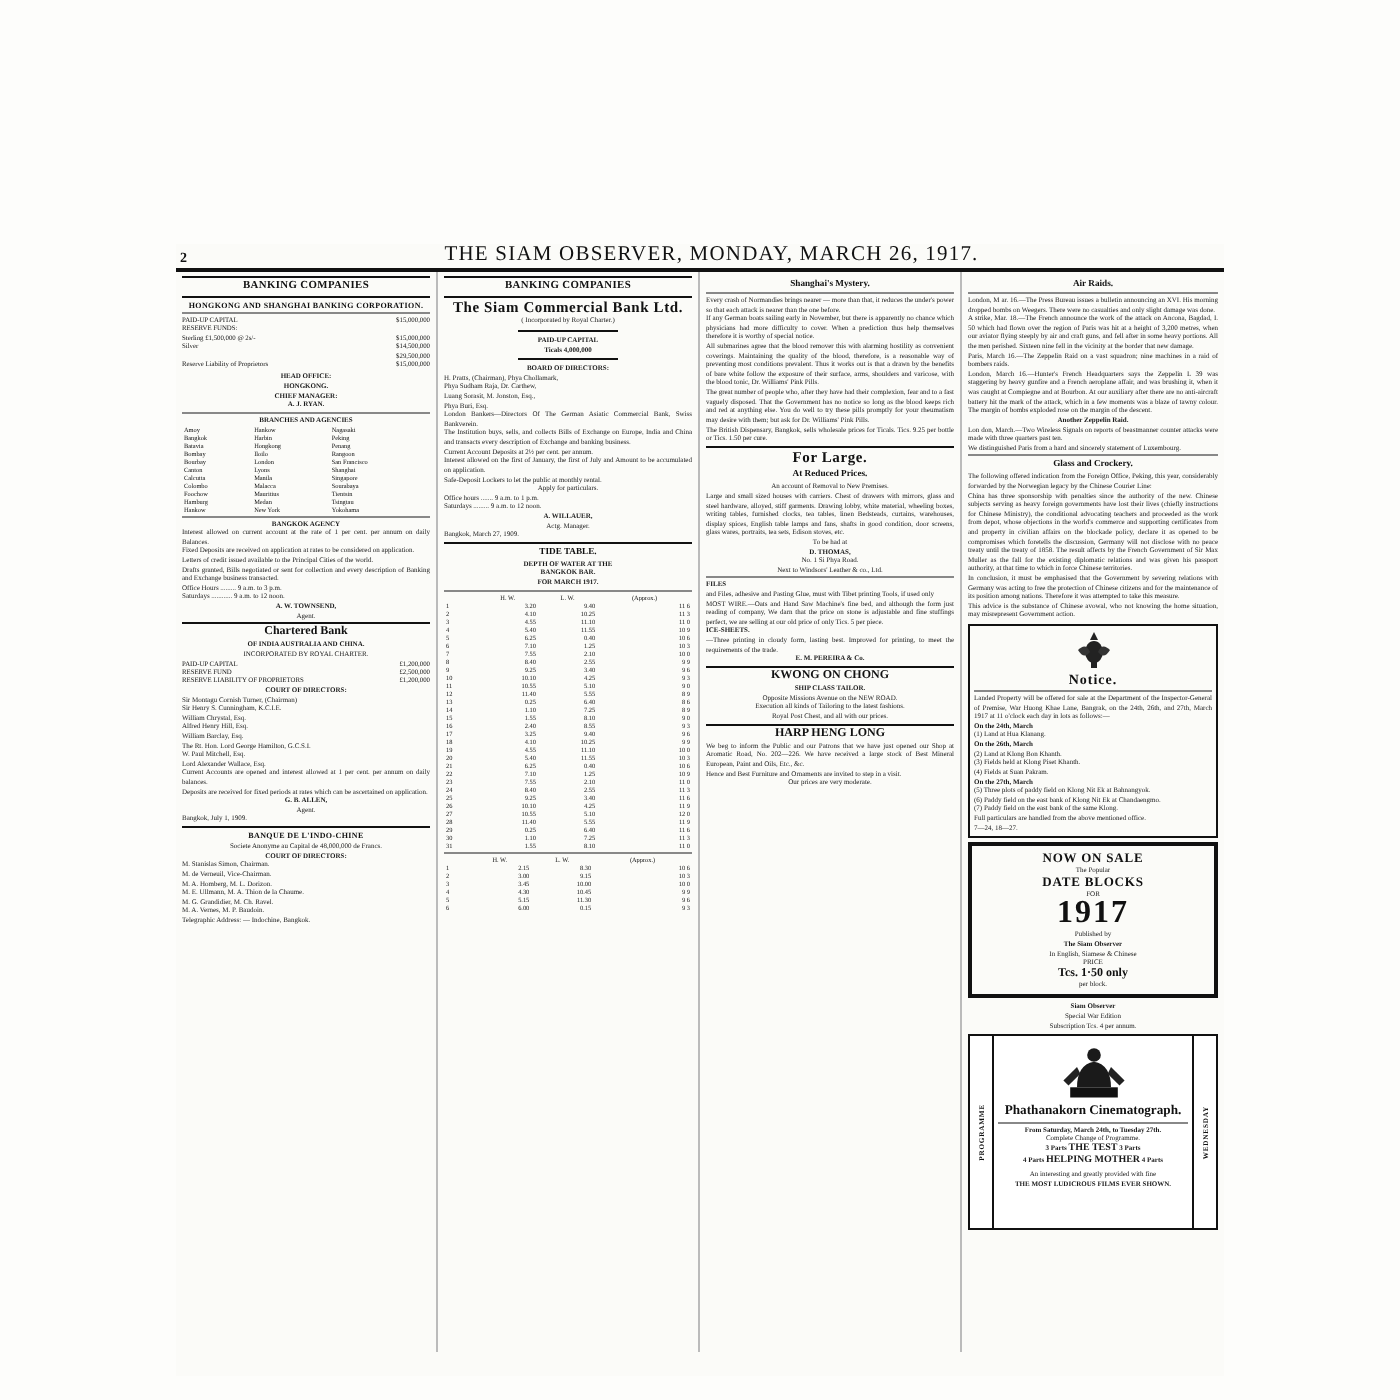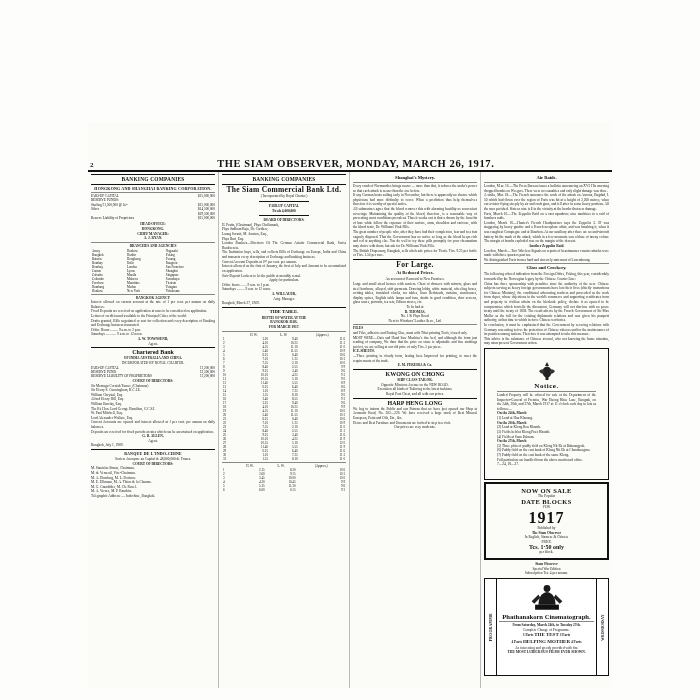--- a/index.html
+++ b/index.html
@@ -1,21 +1,21 @@
 <!DOCTYPE html>
 <html><head>
 <meta charset="utf-8">
 <style>
   html,body{margin:0;padding:0;background:#ffffff;}
   body{width:700px;height:700px;overflow:hidden;font-family:"Liberation Serif",serif;color:#111;}
   .page{position:relative;width:700px;height:700px;background:#fdfdfb;}
   .sheet{position:absolute;left:88px;top:122px;width:524px;height:566px;background:#fbfbf8;border:0;overflow:hidden;}
   .masthead{display:flex;align-items:flex-end;border-bottom:2px solid #111;padding-bottom:1px;}
   .folio{font-size:7px;font-weight:bold;padding-right:6px;padding-left:2px;}
-  .mast-title{flex:1;text-align:center;font-size:10.5px;font-weight:bold;letter-spacing:.6px;font-family:"Liberation Serif",serif;margin-top:36px;}
+  .mast-title{flex:1;text-align:center;font-size:10.5px;font-weight:normal;letter-spacing:.6px;font-family:"Liberation Serif",serif;}
   .cols{display:flex;height:540px;}
   .col{width:131px;padding:2px 3px 0 3px;box-sizing:border-box;border-right:1px solid #bbb;overflow:hidden;}
   .col:last-child{border-right:0;}
   .hd{font-size:5.4px;font-weight:bold;text-align:center;letter-spacing:.2px;line-height:1.25;}
   .hd.box{border-top:1px solid #111;border-bottom:1px solid #111;padding:1px 0;margin-bottom:1px;}
   .rule{border-top:1px solid #111;margin:1px 0;}
   .rule.thin{border-top:1px solid #888;}
   .t{font-size:3.5px;line-height:1.32;text-align:justify;color:#1a1a1a;}
   .t.c{text-align:center;}
   .t.b{font-weight:bold;}
@@ -34,21 +34,21 @@
   .cine-left{width:11px;border-right:1px solid #111;display:flex;align-items:center;justify-content:center;}
   .vert{writing-mode:vertical-rl;transform:rotate(180deg);font-size:3.6px;font-weight:bold;letter-spacing:.4px;}
   .cine-mid{flex:1;padding:2px;text-align:center;}
   .cine-right{width:11px;border-left:1px solid #111;display:flex;align-items:center;justify-content:center;}
   .cine-title{font-size:6.6px;font-weight:bold;line-height:1.1;}
   .statue{width:34px;height:30px;margin:1px auto;display:block;}
   .sale{border:2px solid #111;padding:3px 2px;text-align:center;margin:2px 0;}
   .sale .l1{font-size:6.5px;font-weight:bold;letter-spacing:.4px;}
   .sale .y{font-size:16px;font-weight:bold;line-height:1;letter-spacing:1px;}
   .sale .pr{font-size:6px;font-weight:bold;}
-  .notice{border:1px solid #111;padding:12px;margin:2px 0;}
+  .notice{border:1px solid #111;padding:2px;margin:2px 0;}
   .notice-title{font-size:7px;font-weight:bold;text-align:center;letter-spacing:.5px;}
   .crest{width:22px;height:20px;margin:0 auto 1px;display:block;}
 </style>
 </head>
 <body>
 
 <div class="page">
   <div class="sheet">
 
     <div class="masthead">

